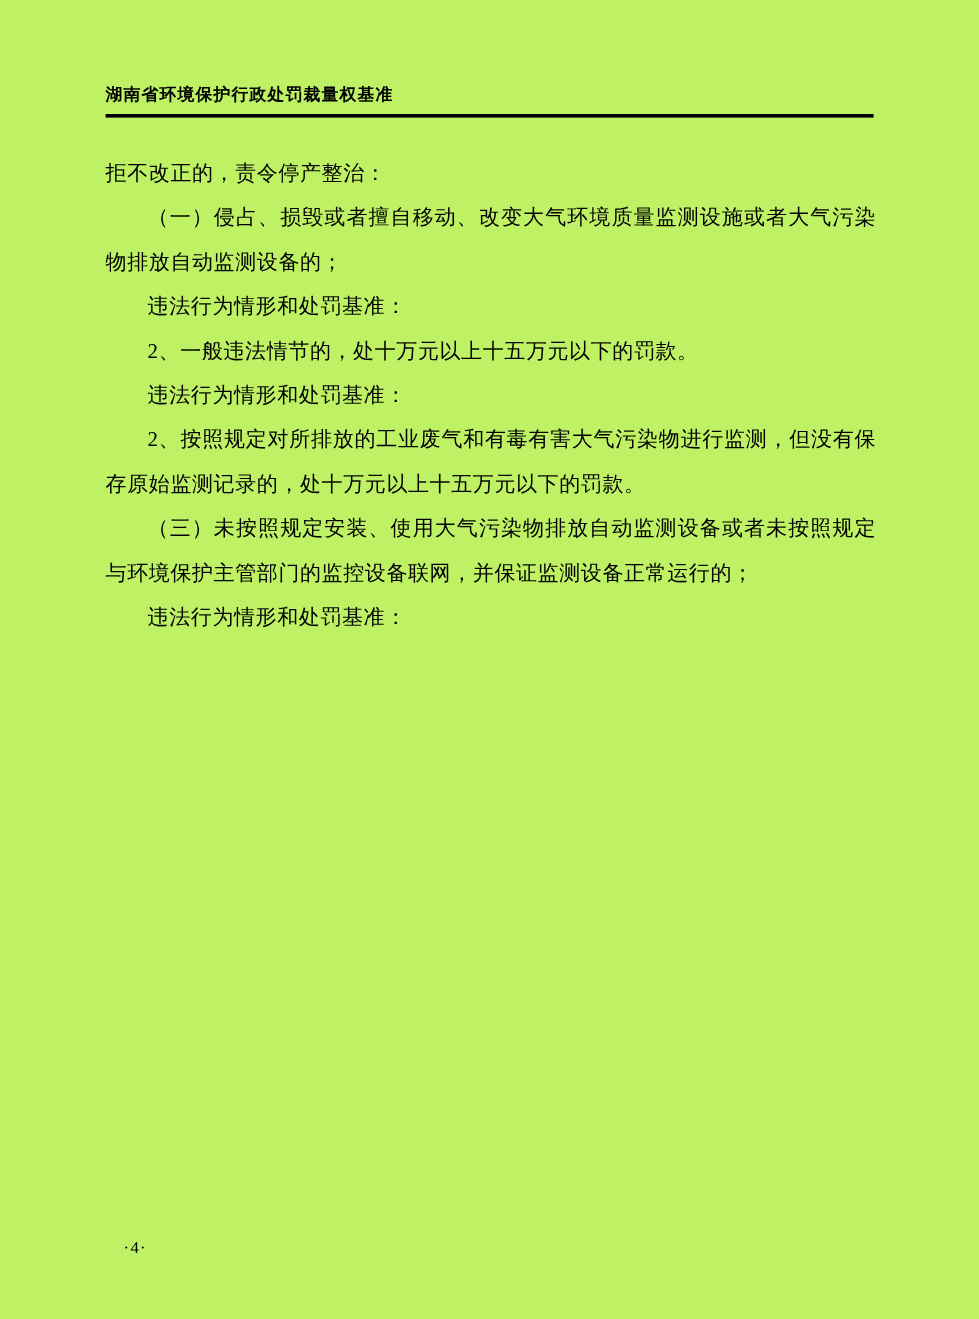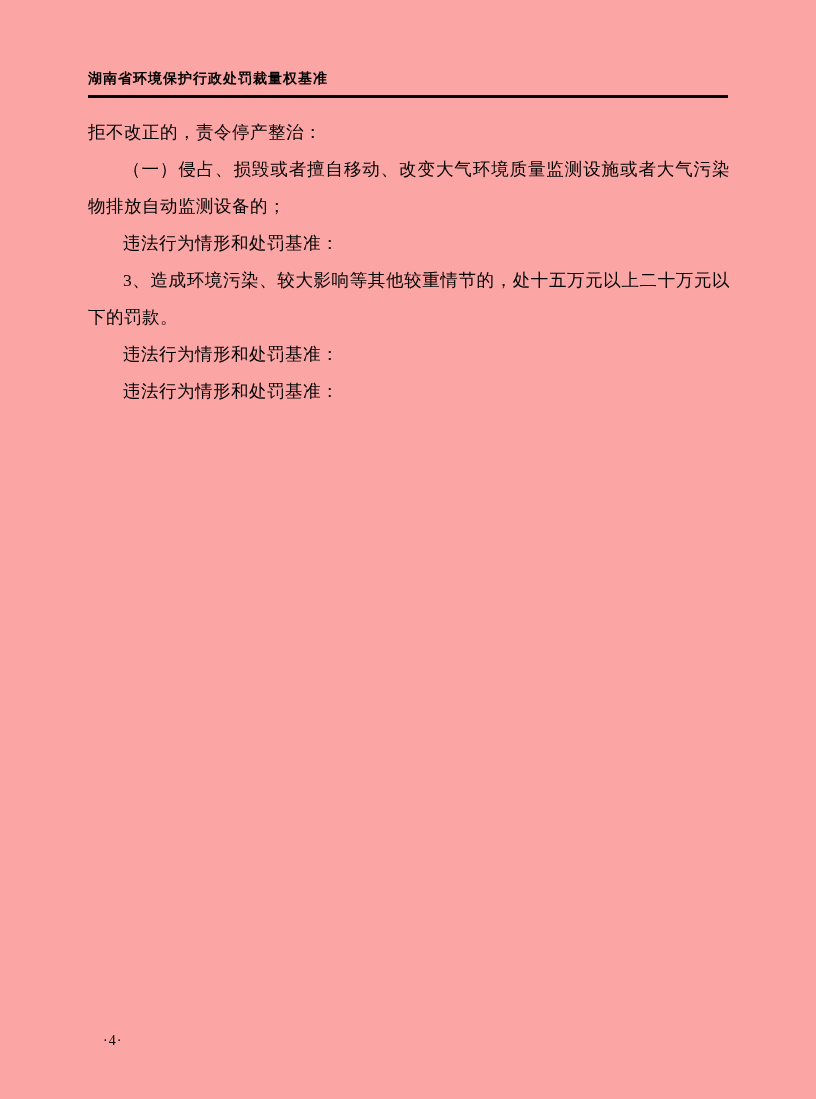--- a/index.html
+++ b/index.html
@@ -4,21 +4,21 @@
 <style>
   html, body {
     margin: 0;
     padding: 0;
     background: #ffffff;
   }
   .page {
     position: relative;
     width: 816px;
     height: 1099px;
-    background: #fca5a5;
+    background: #bef264;
     overflow: hidden;
     font-family: "Liberation Serif", serif;
     color: #000000;
   }
   .header {
     position: absolute;
     left: 88px;
     right: 88px;
     top: 70px;
   }
@@ -31,21 +31,21 @@
   }
   .header-rule {
     margin-top: 7px;
     height: 3px;
     background: #000;
   }
   .doc-body {
     position: absolute;
     left: 88px;
     right: 86px;
-    top: 114px;
+    top: 126px;
     font-size: 17.5px;
     line-height: 37px;
     text-align: justify;
     text-justify: inter-ideograph;
     letter-spacing: 0.5px;
   }
   .para {
     margin: 0;
     text-indent: 2em;
   }
@@ -67,22 +67,24 @@
 
   <div class="header">
     <div class="header-title">湖南省环境保护行政处罚裁量权基准</div>
     <div class="header-rule"></div>
   </div>
 
   <div class="doc-body">
     <p class="para no-indent">拒不改正的，责令停产整治：</p>
     <p class="para">（一）侵占、损毁或者擅自移动、改变大气环境质量监测设施或者大气污染物排放自动监测设备的；</p>
     <p class="para">违法行为情形和处罚基准：</p>
-    <p class="para">3、造成环境污染、较大影响等其他较重情节的，处十五万元以上二十万元以下的罚款。</p>
+    <p class="para">2、一般违法情节的，处十万元以上十五万元以下的罚款。</p>
     <p class="para">违法行为情形和处罚基准：</p>
+    <p class="para">2、按照规定对所排放的工业废气和有毒有害大气污染物进行监测，但没有保存原始监测记录的，处十万元以上十五万元以下的罚款。</p>
+    <p class="para">（三）未按照规定安装、使用大气污染物排放自动监测设备或者未按照规定与环境保护主管部门的监控设备联网，并保证监测设备正常运行的；</p>
     <p class="para">违法行为情形和处罚基准：</p>
   </div>
 
   <div class="footer">
     <span>·4·</span>
   </div>
 
 </div>
 
 </body></html>

